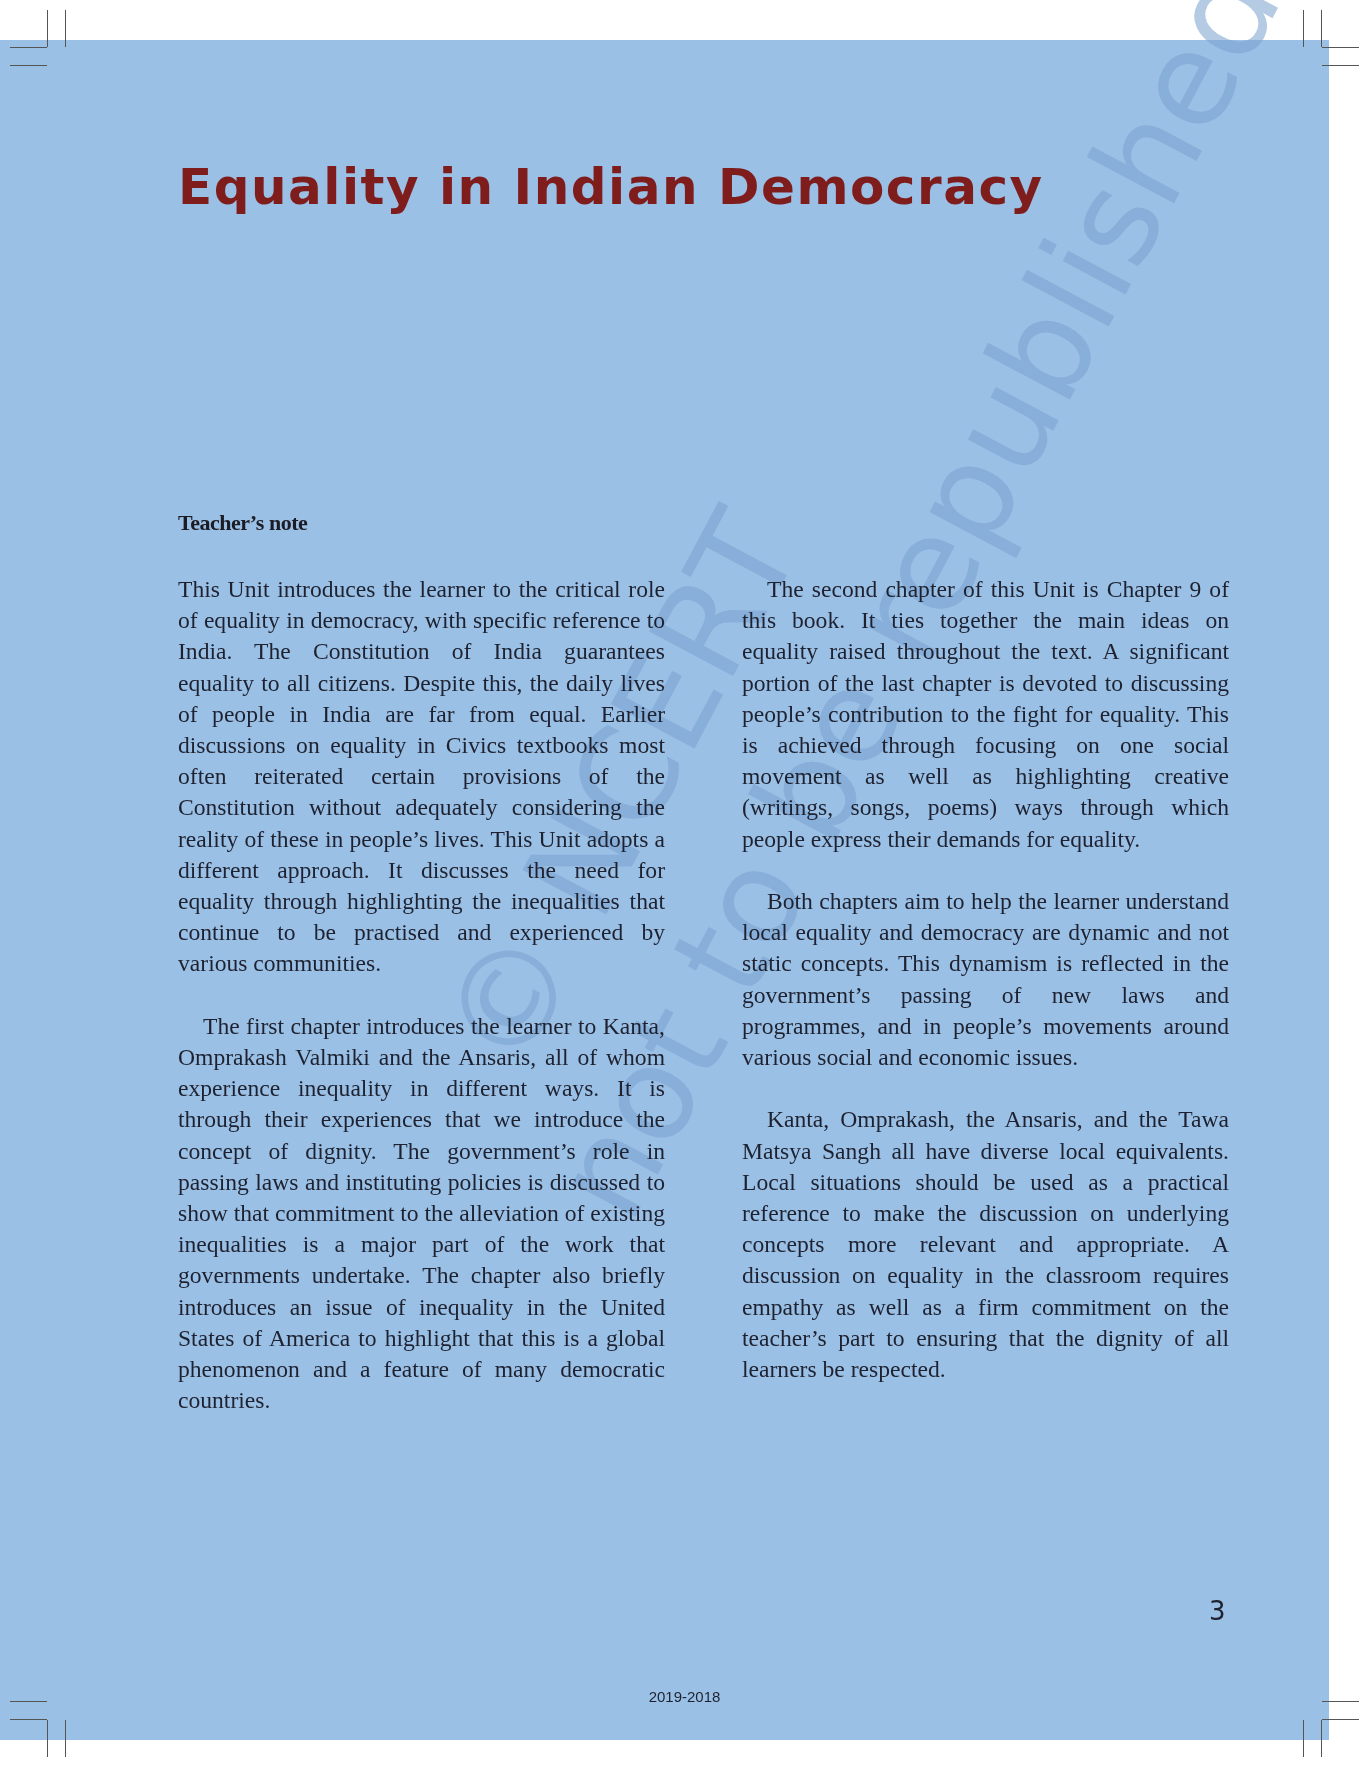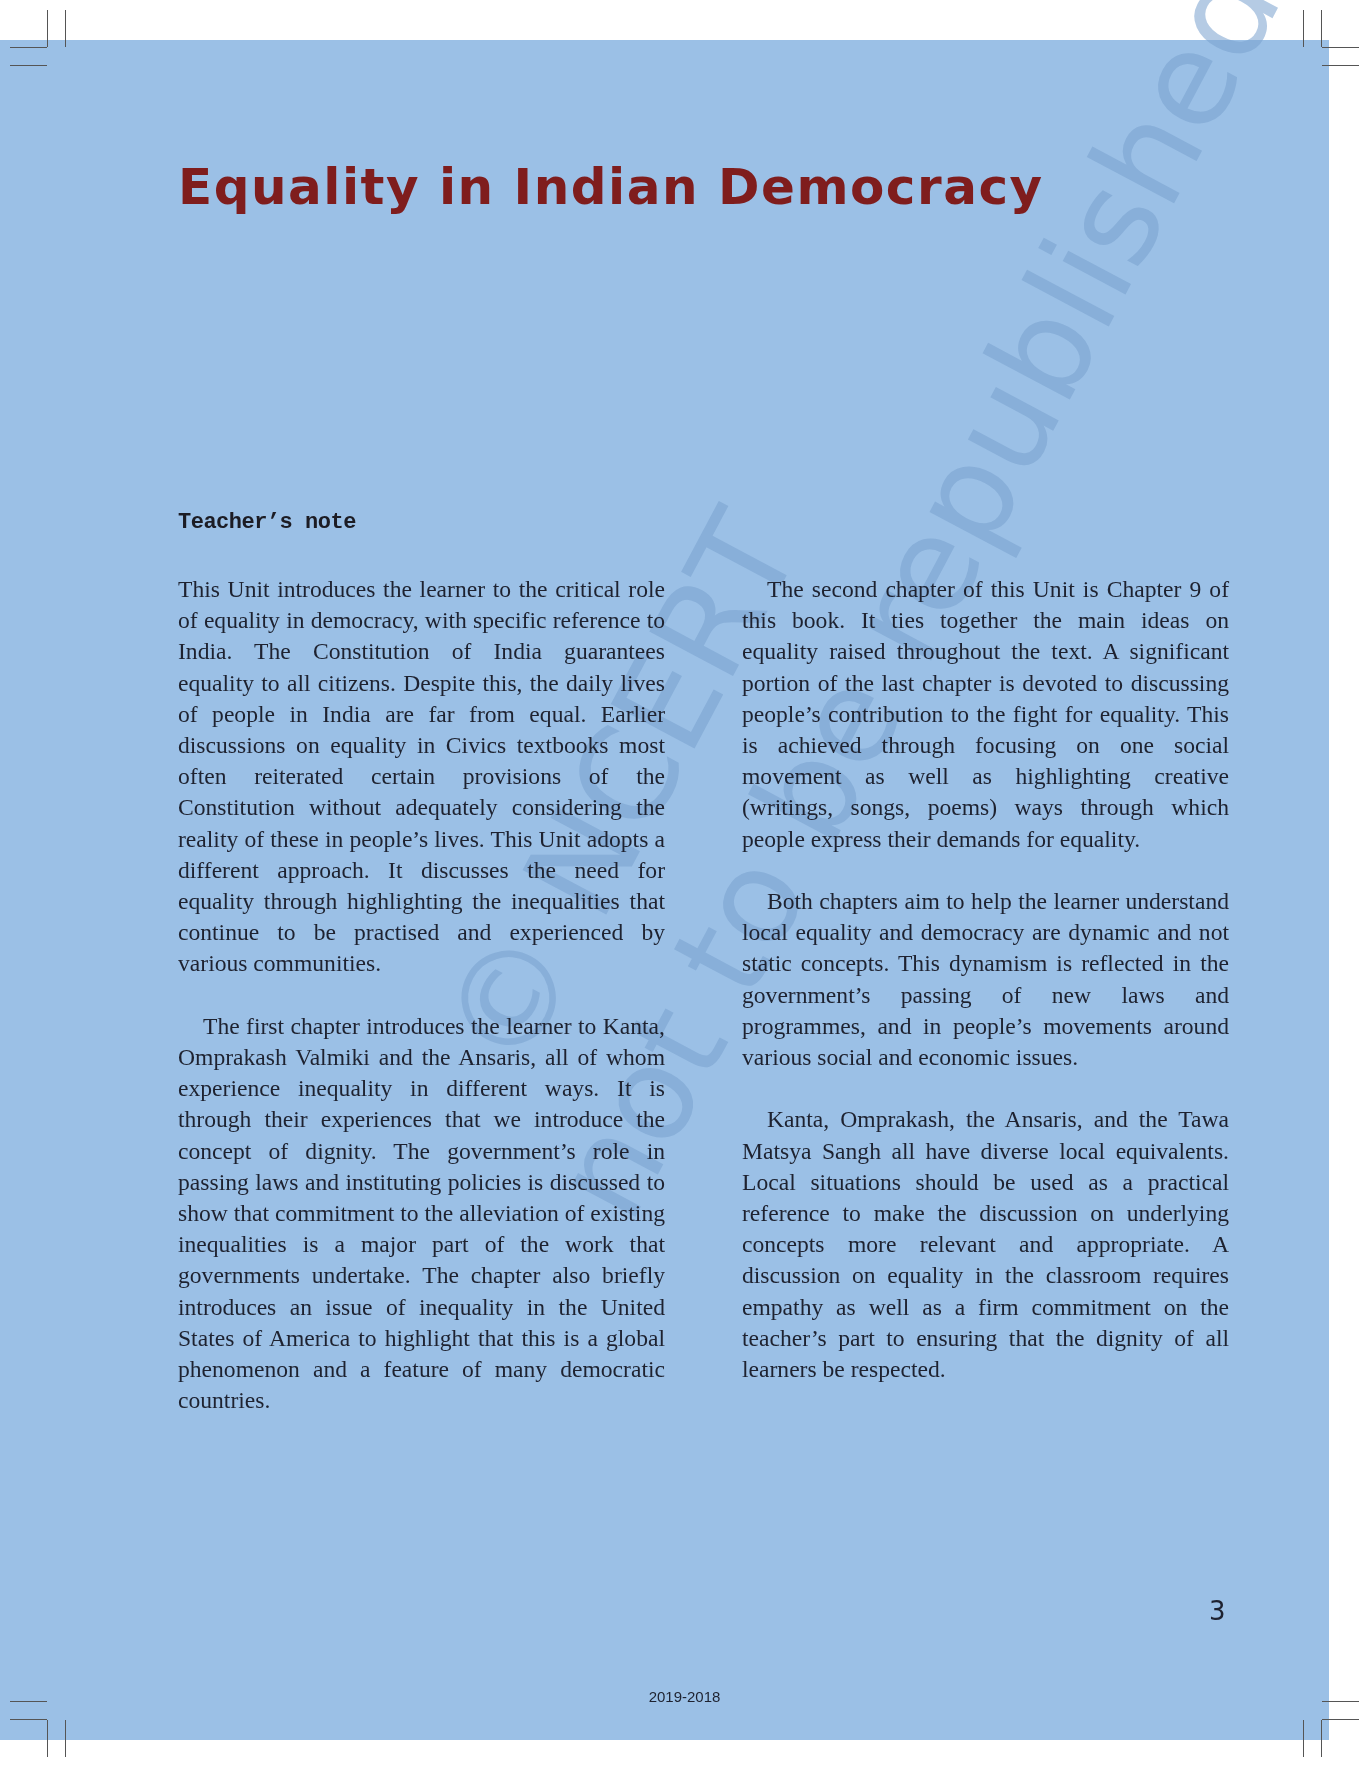--- a/index.html
+++ b/index.html
@@ -32,21 +32,21 @@
       font-size: 50px;
       letter-spacing: 1.5px;
       color: #7f1d1d;
       white-space: nowrap;
     }
     .note-heading {
       position: absolute;
       left: 178px;
       top: 510px;
       margin: 0;
-      font-family: Liberation Mono, monospace;
+      font-family: Liberation Serif, serif;
       font-weight: bold;
       font-size: 22px;
       letter-spacing: -0.5px;
       color: #1c1c24;
     }
     .column {
       position: absolute;
       top: 574px;
       width: 487px;
       color: #1e2230;

